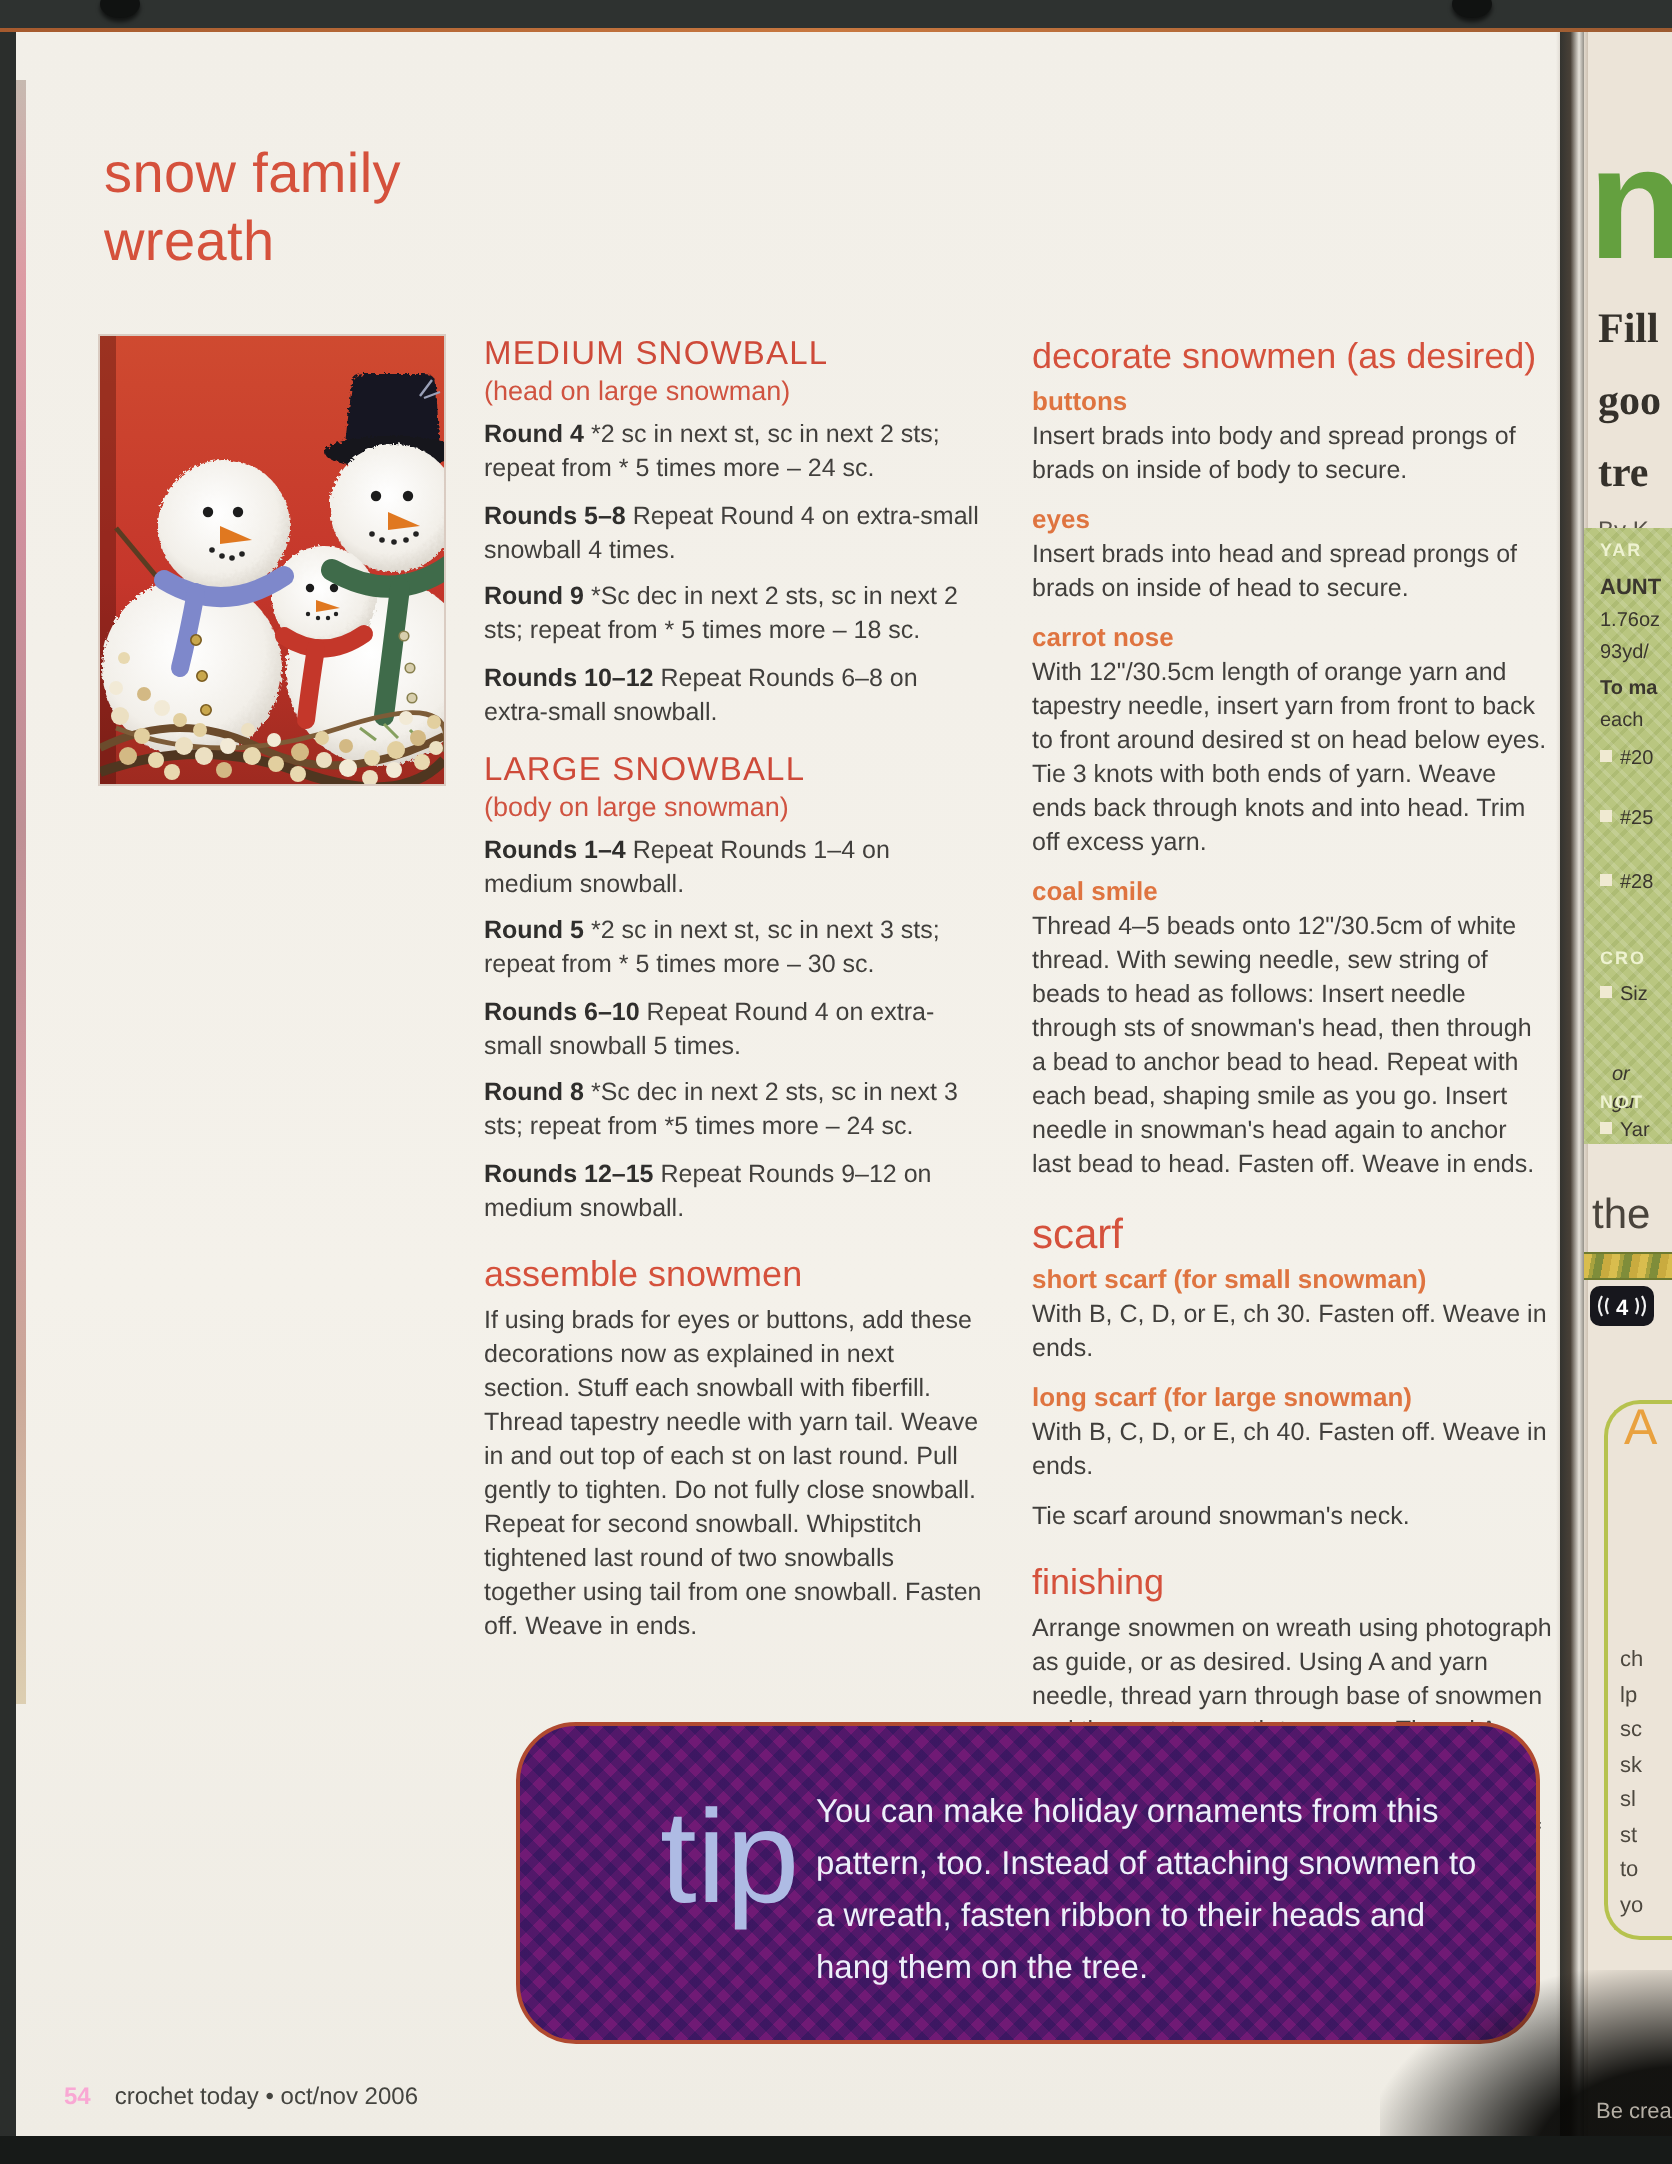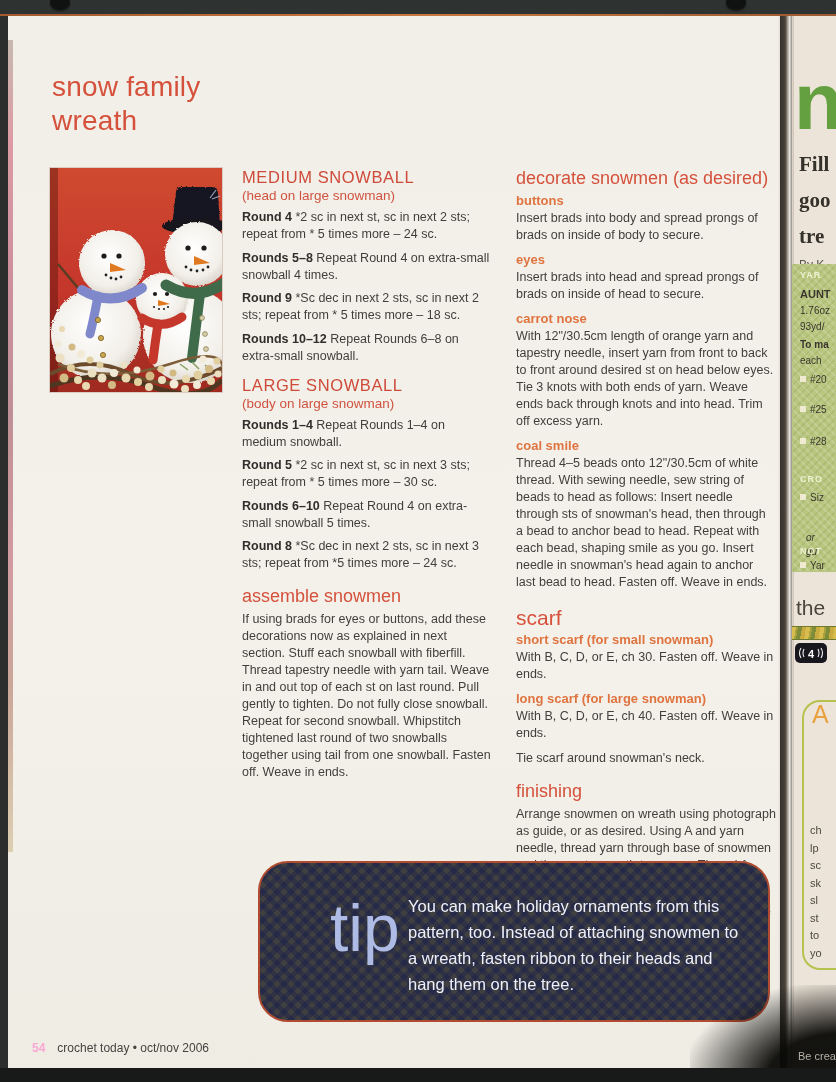--- a/index.html
+++ b/index.html
@@ -32,21 +32,21 @@
   .cap-head{font-size:16.5px;line-height:19px;font-weight:500;color:#ce4a39;letter-spacing:.6px;margin:0 0 1px 0;}
   .cap-sub{font-size:13.5px;line-height:16px;color:#d05340;margin:0 0 5px 0;}
   .low-head{font-size:18px;line-height:21px;font-weight:500;color:#d5513c;margin:14px 0 4px 0;}
   .scarf-head{font-size:21px;line-height:23px;font-weight:500;color:#d5513c;margin:15px 0 2px 0;}
   .mini-head{font-size:13px;line-height:16px;font-weight:700;color:#df7440;margin:3px 0 1px 0;}
   .step{margin:0 0 6.5px 0;}
   .step b{font-weight:700;color:#2f2e2c;}
   .body{margin:0 0 8px 0;}
   .gap-lg{margin-top:11px;}
   
-  .tip-box{left:258px;top:861px;width:512px;height:161px;border-radius:30px;background:#404040;
+  .tip-box{left:258px;top:861px;width:512px;height:161px;border-radius:30px;background:#701a75;
     border:2px solid #b04a30;box-sizing:border-box;overflow:hidden;z-index:10;}
   .tip-check{position:absolute;inset:0;
     background-image:repeating-linear-gradient(45deg,rgba(12,20,80,.30) 0 5px,rgba(0,0,0,0) 5px 10px),
                      repeating-linear-gradient(135deg,rgba(12,20,80,.30) 0 5px,rgba(0,0,0,0) 5px 10px);}
   .tip-word{position:absolute;left:70px;top:32px;font-size:66px;line-height:66px;color:#aebbe4;font-weight:400;}
   .tip-text{position:absolute;left:148px;top:30px;width:336px;font-size:16.5px;line-height:26px;color:#edf0fa;}
   
   .footer{left:32px;top:1041px;font-size:12px;color:#44443f;z-index:31;}
   .footer .num{font-weight:700;margin-right:12px;color:#f9a8d4;}
   
@@ -203,20 +203,21 @@
   <p class="step"><b>Rounds 5–8</b><span> Repeat Round 4 on extra-small snowball 4 times.</span></p>
   <p class="step"><b>Round 9</b><span> *Sc dec in next 2 sts, sc in next 2 sts; repeat from * 5 times more – 18 sc.</span></p>
   <p class="step"><b>Rounds 10–12</b><span> Repeat Rounds 6–8 on extra-small snowball.</span></p>
 
   <h3 class="cap-head gap-lg">LARGE SNOWBALL</h3>
   <div class="cap-sub">(body on large snowman)</div>
   <p class="step"><b>Rounds 1–4</b><span> Repeat Rounds 1–4 on medium snowball.</span></p>
   <p class="step"><b>Round 5</b><span> *2 sc in next st, sc in next 3 sts; repeat from * 5 times more – 30 sc.</span></p>
   <p class="step"><b>Rounds 6–10</b><span> Repeat Round 4 on extra-small snowball 5 times.</span></p>
   <p class="step"><b>Round 8</b><span> *Sc dec in next 2 sts, sc in next 3 sts; repeat from *5 times more – 24 sc.</span></p>
+  <p class="step"><b>Rounds 12–15</b><span> Repeat Rounds 9–12 on medium snowball.</span></p>
 
   <h3 class="low-head">assemble snowmen</h3>
   <p class="body">If using brads for eyes or buttons, add these decorations now as explained in next section. Stuff each snowball with fiberfill. Thread tapestry needle with yarn tail. Weave in and out top of each st on last round. Pull gently to tighten. Do not fully close snowball. Repeat for second snowball. Whipstitch tightened last round of two snowballs together using tail from one snowball. Fasten off. Weave in ends.</p>
 </div>
 
 <div class="abs col col2">
   <h3 class="low-head" style="margin-top:0;">decorate snowmen (as desired)</h3>
   <h4 class="mini-head">buttons</h4>
   <p class="body">Insert brads into body and spread prongs of brads on inside of body to secure.</p>
   <h4 class="mini-head">eyes</h4>

